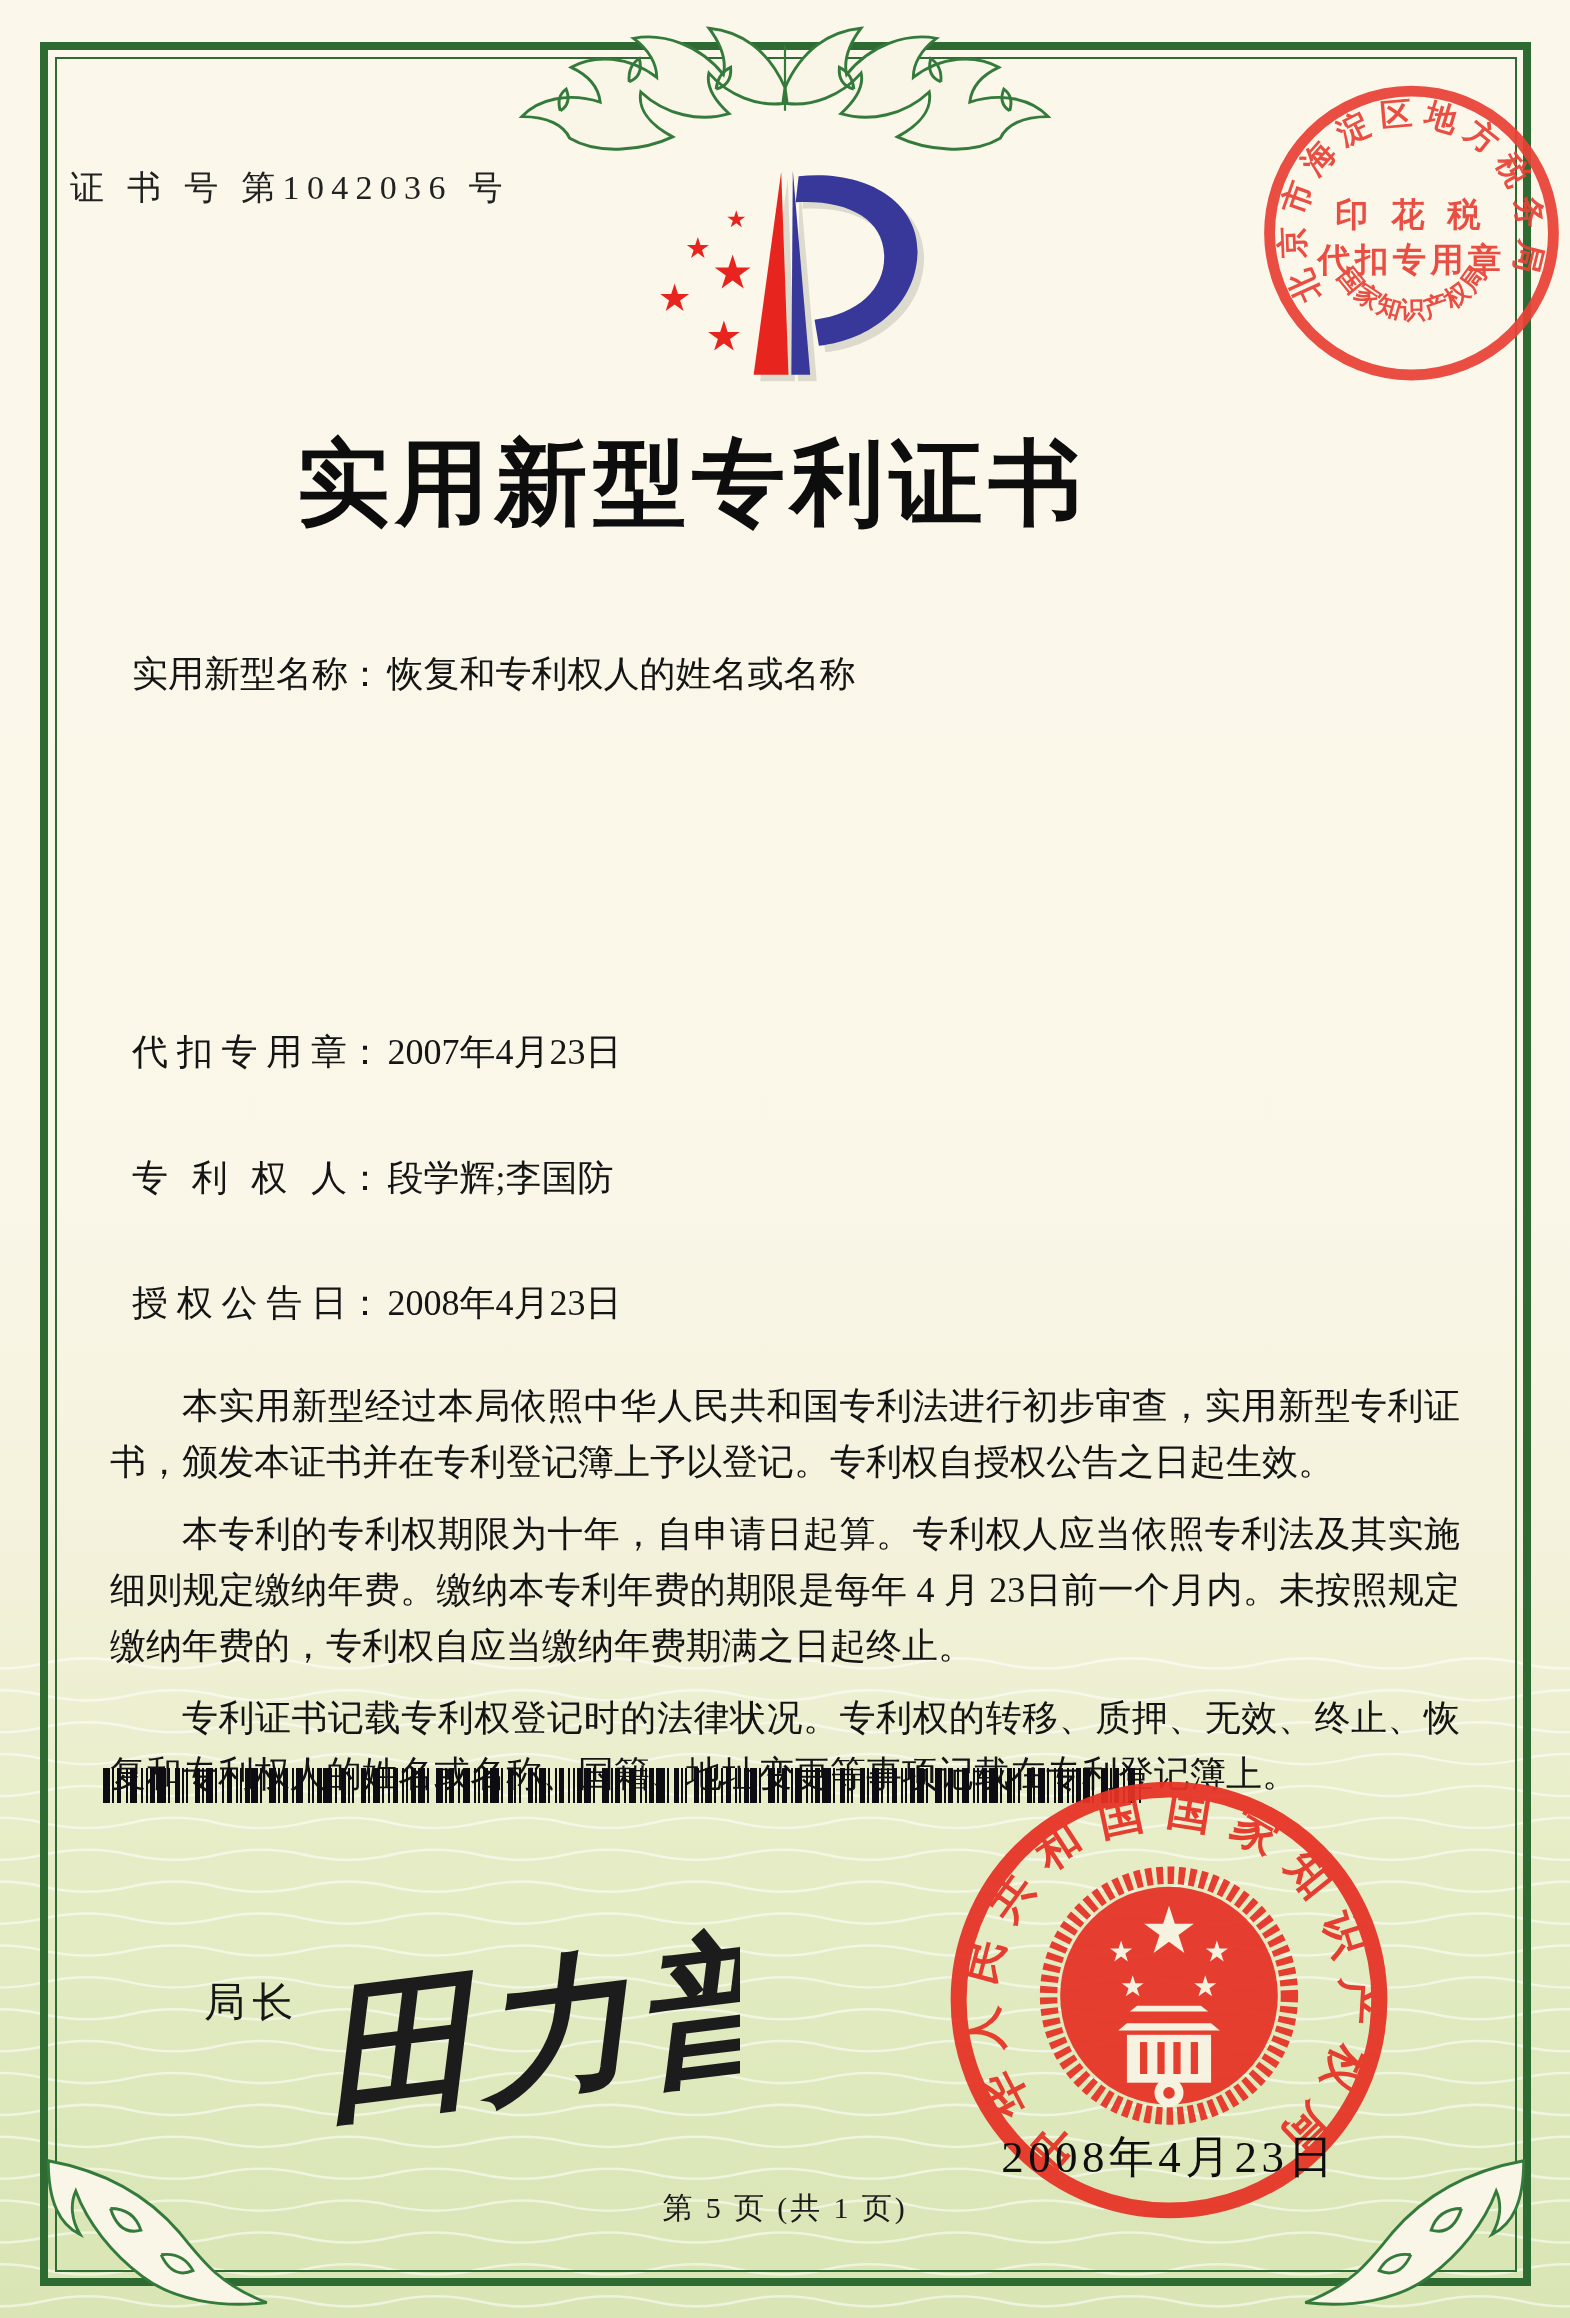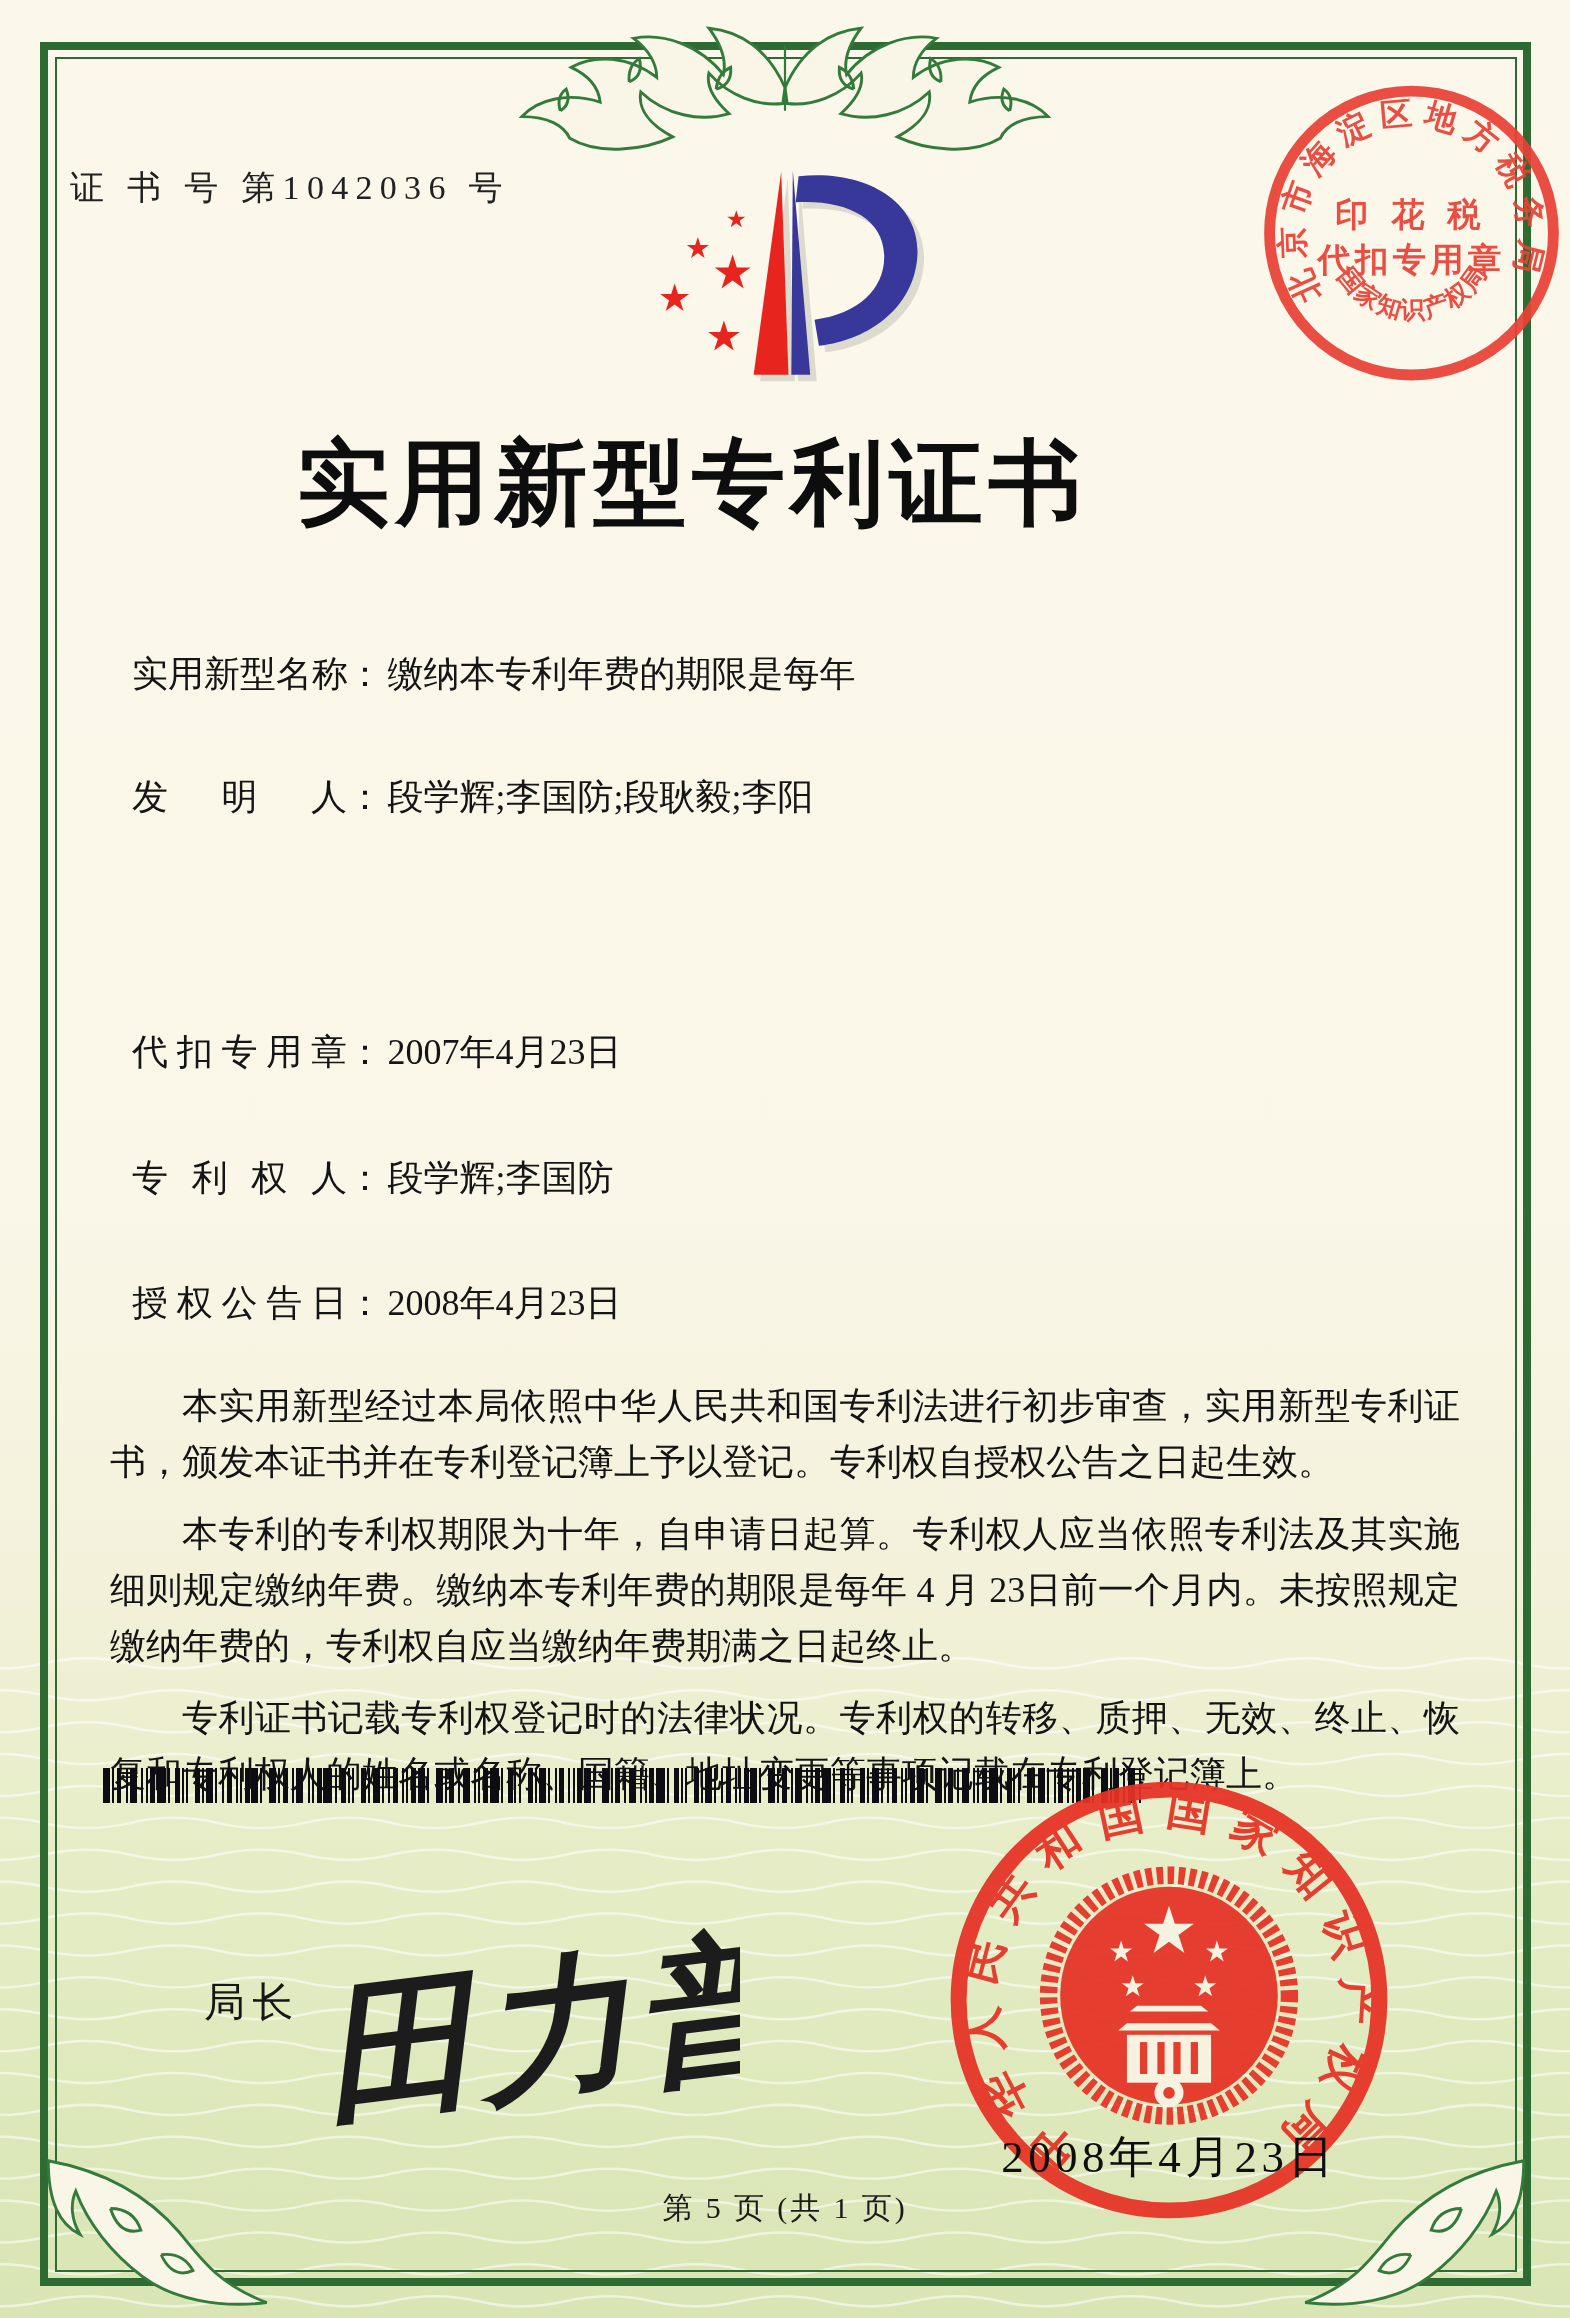--- a/index.html
+++ b/index.html
@@ -149,24 +149,21 @@
       <text x="212" y="200" text-anchor="middle" font-size="46" font-weight="bold" fill="#e94136" letter-spacing="10">印 花 税</text>
       <text x="212" y="262" text-anchor="middle" font-size="46" font-weight="bold" fill="#e94136" letter-spacing="6">代扣专用章</text>
       <text font-size="34" font-weight="bold" fill="#e94136" letter-spacing="2">
         <textPath href="#taxArcBottom">国家知识产权局</textPath>
       </text>
     </svg>
 
     <div class="page-title">实用新型专利证书</div>
 
     <div class="field-row row-1">
-      <span class="flabel">实用新型名称</span><span class="fcolon">：</span><span>缴纳本专利年费的期限是每年</span>
-    </div>
-    <div class="field-row row-2">
-      <span class="flabel">发明人</span><span class="fcolon">：</span><span>段学辉;李国防;段耿毅;李阳</span>
+      <span class="flabel">实用新型名称</span><span class="fcolon">：</span><span>恢复和专利权人的姓名或名称</span>
     </div>
     <div class="field-row row-4">
       <span class="flabel">代扣专用章</span><span class="fcolon">：</span><span>2007年4月23日</span>
     </div>
     <div class="field-row row-5">
       <span class="flabel">专利权人</span><span class="fcolon">：</span><span>段学辉;李国防</span>
     </div>
     <div class="field-row row-6">
       <span class="flabel">授权公告日</span><span class="fcolon">：</span><span>2008年4月23日</span>
     </div>

